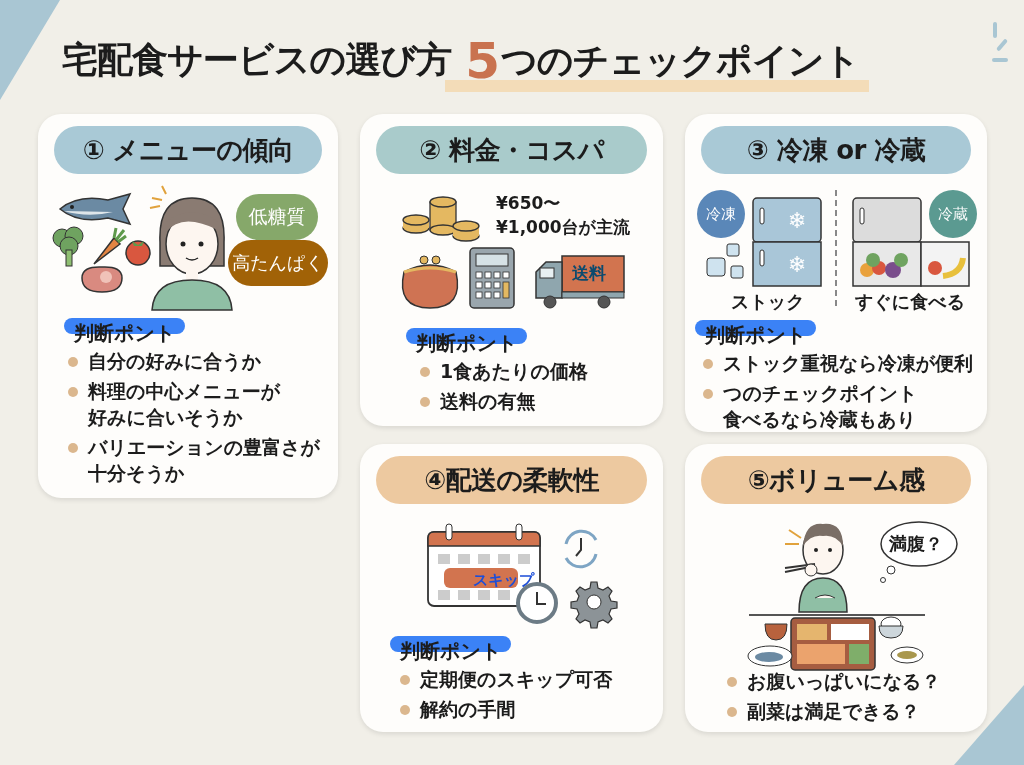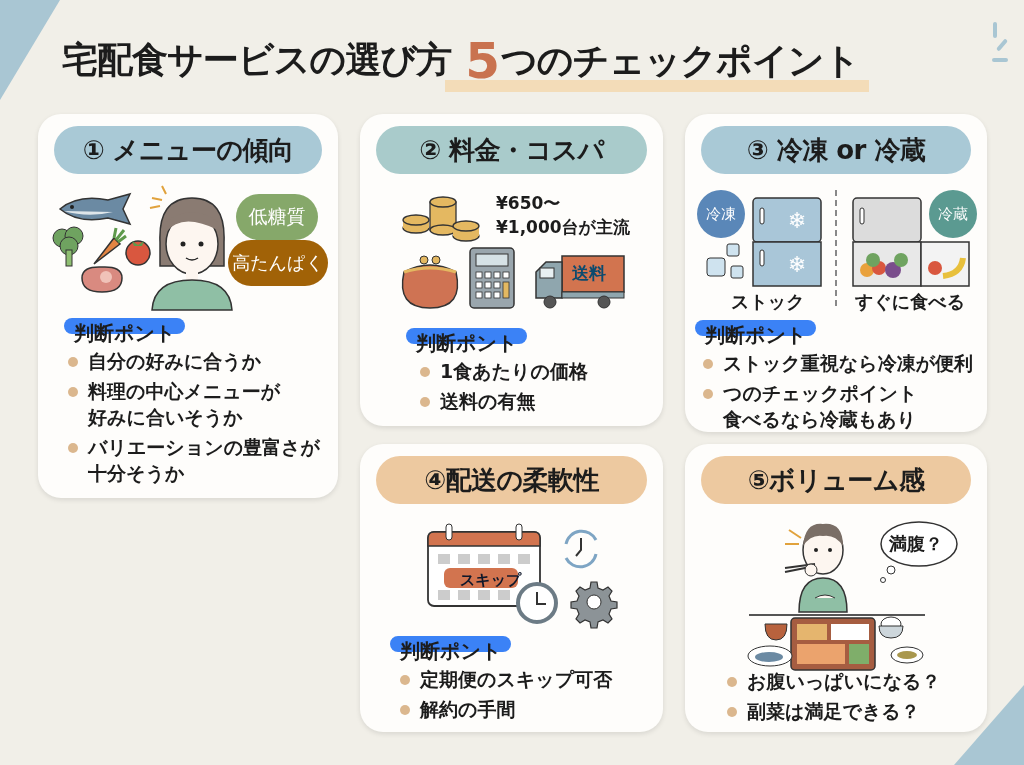--- a/index.html
+++ b/index.html
@@ -204,21 +204,21 @@
         <rect x="52" y="30" width="12" height="10"></rect>
         <rect x="72" y="30" width="12" height="10"></rect>
         <rect x="92" y="30" width="12" height="10"></rect>
     <rect x="12" y="66" width="12" height="10"></rect>
         <rect x="32" y="66" width="12" height="10"></rect>
         <rect x="52" y="66" width="12" height="10"></rect>
         <rect x="72" y="66" width="12" height="10"></rect>
       </g>
     <rect x="18" y="44" width="74" height="20" rx="6" fill="#d2744f"></rect>
   </svg>
-  <div class="label" style="left:100px;top:127px;color:#0f172a;font-size:15px">スキップ</div>
+  <div class="label" style="left:113px;top:127px;color:#1d4ed8;font-size:15px">スキップ</div>
   <svg style="left:156px;top:138px" width="42" height="42" viewBox="0 0 42 42">
     <circle cx="21" cy="21" r="19" fill="#fff" stroke="#6c7b85" stroke-width="4"></circle>
       <path d="M21 10 L21 22 L30 22" stroke="#333" stroke-width="2" fill="none"></path>
   </svg>
   <svg style="left:198px;top:82px" width="46" height="46" viewBox="0 0 46 46">
     <path d="M8 18 A16 16 0 0 1 38 14" stroke="#7ea5c4" stroke-width="3" fill="none"></path>
       <path d="M38 28 A16 16 0 0 1 8 32" stroke="#7ea5c4" stroke-width="3" fill="none"></path>
     <path d="M23 12 L23 24 L18 30" stroke="#333" stroke-width="2" fill="none"></path>
   </svg>
   <svg style="left:212px;top:136px" width="44" height="44" viewBox="0 0 44 44">

